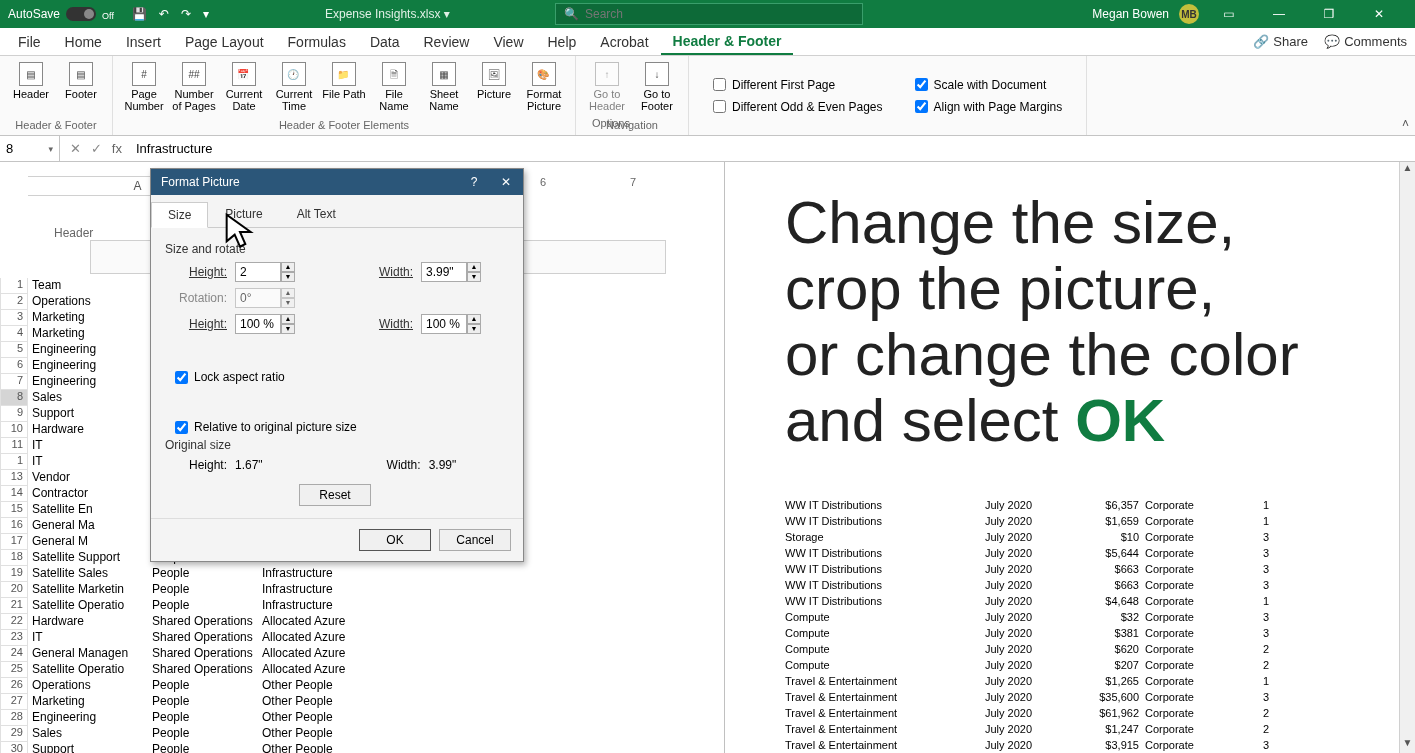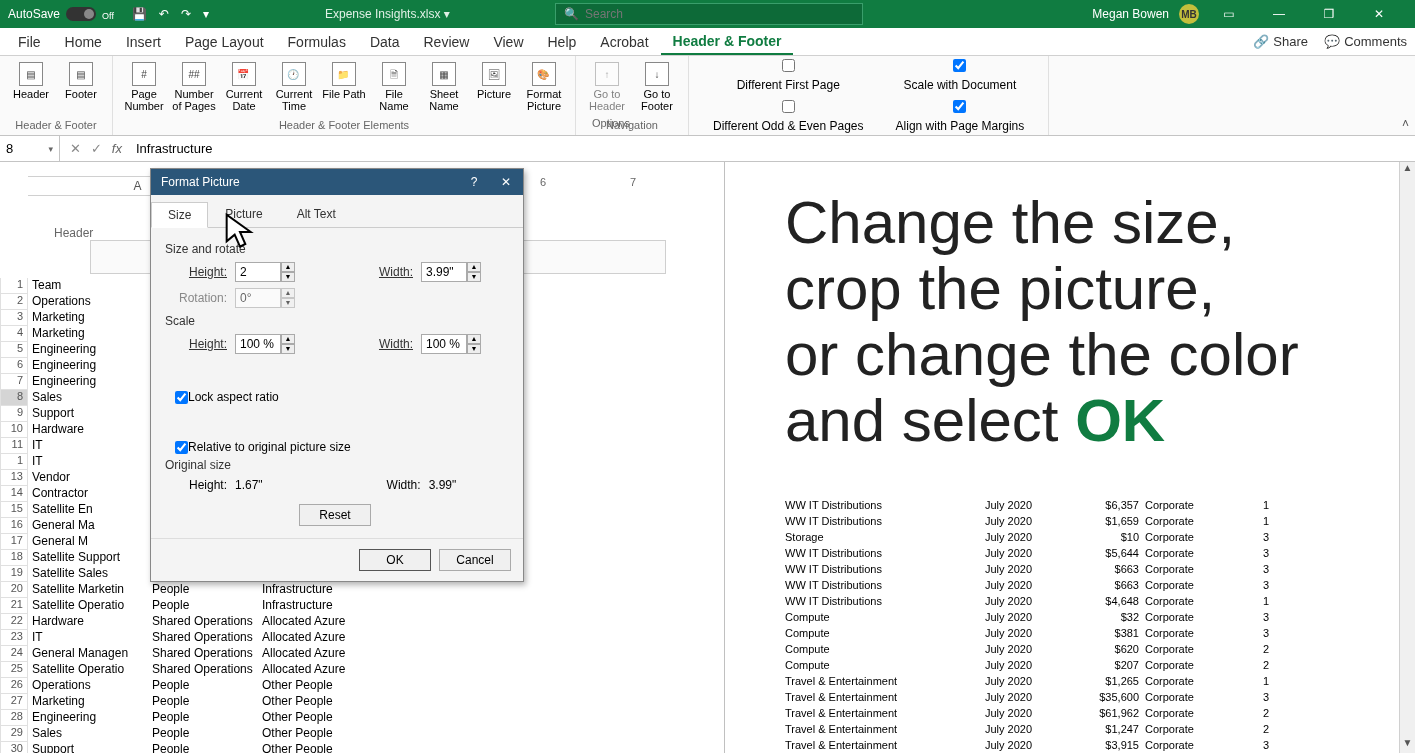--- a/index.html
+++ b/index.html
@@ -27,30 +27,30 @@
 .share-comments span { color:#333; font-size:13px; display:flex; align-items:center; gap:4px;}
 
 
 .ribbon { height: 80px; border-bottom: 1px solid #c4c4c4; display:flex; background:#fafafa; position:relative;}
 .ribbon-group { display:flex; flex-direction:column; align-items:center; padding: 0 8px; border-right:1px solid #e0e0e0; }
 .ribbon-group-buttons { display:flex; gap:4px; flex:1; align-items:flex-start; padding-top:6px;}
 .rb { display:flex; flex-direction:column; align-items:center; width:46px; font-size:11px; text-align:center; cursor:pointer; gap:2px; line-height:1.1;}
 .rb .icon { width:24px; height:24px; border:1px solid #888; background:#fff; display:flex; align-items:center; justify-content:center; font-size:10px; color:#444;}
 .ribbon-group-label { font-size:11px; color:#666; padding-bottom:4px;}
 .options-group { display:flex; flex-direction:column; justify-content:center; gap:8px; padding: 8px 16px; font-size:12px; }
-.options-group label { display:flex; align-items:center; gap:6px;flex-direction:column; }
+.options-group label { display:flex; align-items:center; gap:6px; }
 .options-group input[type=checkbox]{ width:13px; height:13px; }
 .collapse-chevron { position:absolute; right:6px; bottom:4px; cursor:pointer; color:#555; font-size:12px;}
 
 
 .name-formula-bar { height:26px; border-bottom:1px solid #c4c4c4; display:flex; align-items:center; font-size:13px; }
 .name-box { width:60px; border-right:1px solid #c4c4c4; padding:0 6px; display:flex; align-items:center; gap:4px; height:100%;}
 .name-box::after { content:"▾"; font-size:9px; color:#666; margin-left:auto;}
 .fx-icons { display:flex; gap:10px; padding:0 10px; color:#888; }
-.fx-label { font-style:italic; color:#666; padding-right:8px; }
+.fx-label { color:#666; padding-right:8px; }
 .formula-input { flex:1; padding:0 6px; }
 
 
 .workspace { position:relative; height: calc(753px - 28px - 28px - 80px - 26px); display:flex; }
 .sheet-area { width: 725px; position:relative; background:#fff; border-right:1px solid #c0c0c0; }
 .col-headers { position:absolute; top:14px; left:28px; height:20px; display:flex; font-size:12px; color:#555; }
 .col-headers div { border:1px solid #d0d0d0; border-left:none; display:flex; align-items:center; justify-content:center; }
 .row-headers { position:absolute; left:0; top:116px; width:28px; }
 .row-headers div { height:16px; font-size:11px; text-align:right; padding-right:4px; color:#555; border:1px solid #e0e0e0; border-top:none;}
 .row-headers div.sel { background:#d5d5d5; }
@@ -88,21 +88,21 @@
 .dialog-tabs .dtab.active { background:#fff; border:1px solid #ccc; border-bottom:1px solid #fff; position:relative; top:1px;}
 .dialog-body { padding:10px 14px; background:#f4f4f4;}
 .section-label { font-size:12px; color:#333; margin-top:4px; margin-bottom:6px;}
 .form-row { display:flex; align-items:center; gap:8px; margin-bottom:6px; padding-left:10px;}
 .form-row label { width:52px; text-align:right; font-size:12px; color:#333;}
 .form-row label.u { text-decoration:underline; text-decoration-style:solid;}
 .spinner { display:flex; align-items:center; }
 .spinner input { width:46px; height:20px; border:1px solid #aaa; padding:0 4px; font-size:12px;}
 .spinner .spin-btns { display:flex; flex-direction:column; }
 .spinner .spin-btns span { width:14px; height:10px; border:1px solid #aaa; background:#eee; font-size:7px; text-align:center; line-height:8px; cursor:pointer;}
-.checkbox-row { display:flex; align-items:center; padding-left:10px; margin-bottom:4px; font-size:12px;margin-top:36px;}
+.checkbox-row { display:flex; align-items:center; gap:6px; padding-left:10px; margin-bottom:4px; font-size:12px;margin-top:36px;}
 .static-row { display:flex; gap:8px; padding-left:10px; margin-bottom:4px; font-size:12px;}
 .static-row label { width:52px; text-align:right;}
 .reset-row { display:flex; justify-content:center; padding:8px 4px 2px 0;}
 .reset-row button, .dialog-buttons button { width:72px; height:22px; font-size:12px; background:#f0f0f0; border:1px solid #aaa; cursor:pointer;}
 .dialog-buttons { display:flex; justify-content:flex-end; gap:8px; padding:10px 12px; border-top:1px solid #ddd;}
 .dialog-buttons button.ok { border:1px solid #555;}
 
 
 .cursor-pointer { position:absolute; z-index:200; left:223px; top:212px; pointer-events:none;}
 .cursor-pointer svg { width:34px; height:40px; }
@@ -624,21 +624,20 @@
       <label style="color:#888">Rotation:</label>
       <div class="spinner" style="opacity:.6">
         <input value="0°" style="">
         <div class="spin-btns">
             <span>▲</span>
             <span>▼</span>
           </div>
       </div>
     </div>
 
-    <div class="section-label">Scale</div>
     <div class="form-row">
       <label class="u">Height:</label>
       <div class="spinner">
         <input value="100 %" style="">
         <div class="spin-btns">
             <span>▲</span>
             <span>▼</span>
           </div>
       </div>
       <div style="width:50px"></div>

